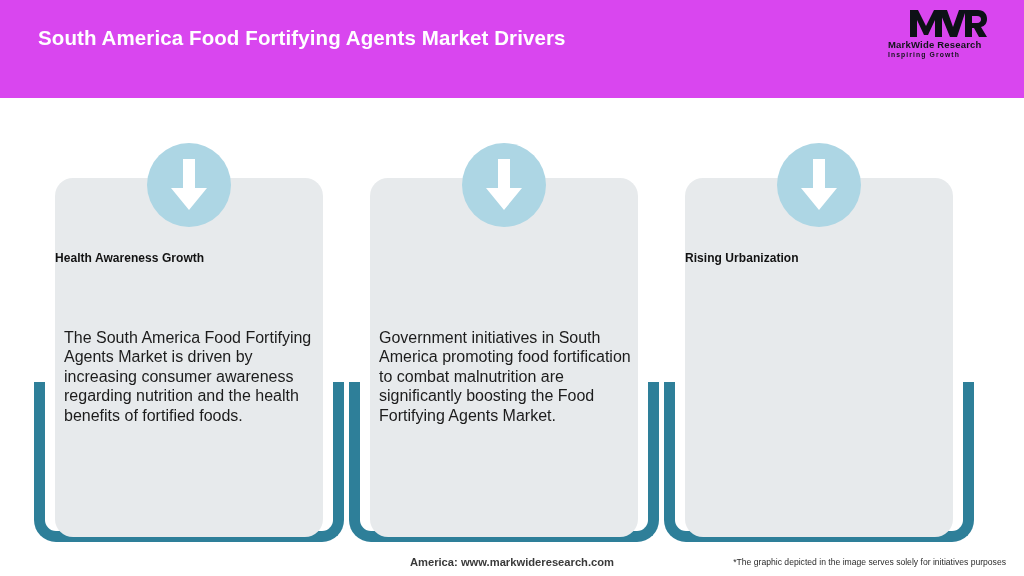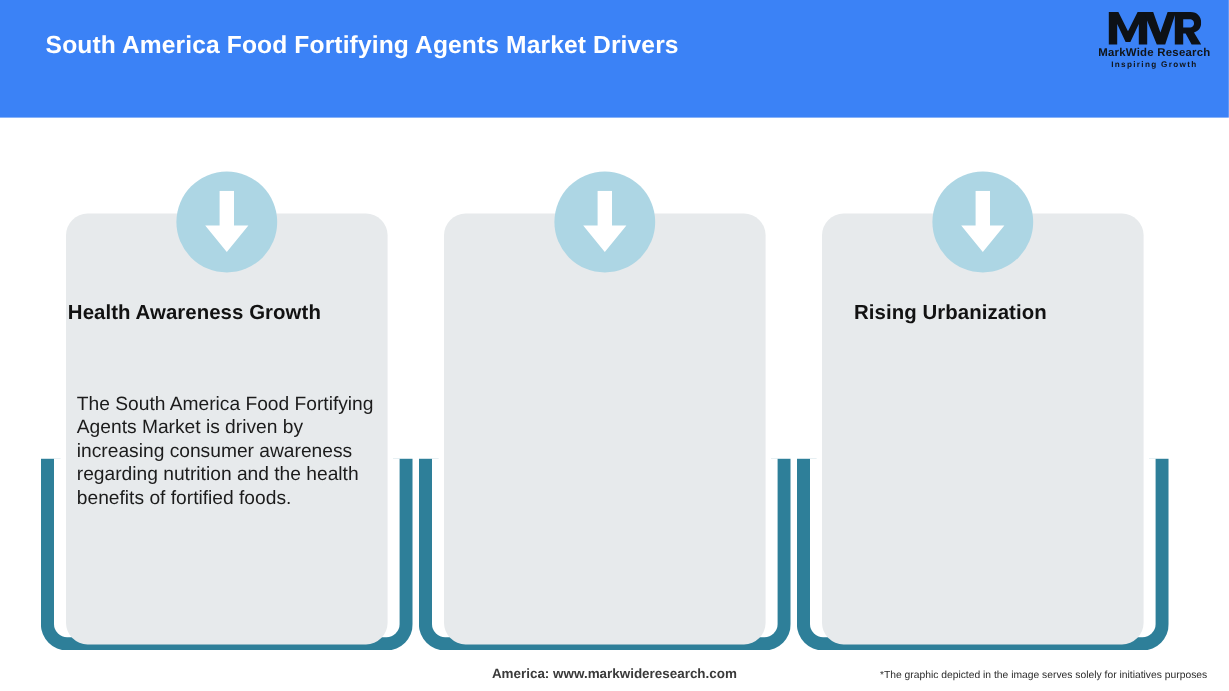--- a/index.html
+++ b/index.html
@@ -15,41 +15,41 @@
     position: relative;
   }
 
   
   .header {
     position: absolute;
     left: 0;
     top: 0;
     width: 1024px;
     height: 98px;
-    background: #3b82f6;
+    background: #d946ef;
   }
   .header-title {
     position: absolute;
     left: 38px;
     top: 26px;
     font-size: 20.5px;
     font-weight: bold;
     color: #ffffff;
     letter-spacing: 0.1px;
     white-space: nowrap;
   }
 
   
   .logo {
     position: absolute;
-    right: 2px;
+    right: 16px;
     top: 8px;
     width: 120px;
     height: 58px;
-    text-align: center;
+    text-align: left;
   }
   .logo-mark {
     display: block;
     height: 30px;
     line-height: 30px;
   }
   .logo-mark svg { display: block; margin: 0 auto; }
   .logo-name {
     display: block;
     font-size: 9.5px;
@@ -110,22 +110,21 @@
     background: #E7EAEC;
     border-radius: 18px;
     box-sizing: border-box;
   }
 
   .card-title {
     position: absolute;
     left: 0;
     top: 73px;
     width: 214px;
-    text-align: center;
-    font-size: 17px;
+    font-size: 12px;
     font-weight: bold;
     color: #121212;
     letter-spacing: 0.05px;
   }
 
   .card-body {
     position: absolute;
     left: 9px;
     top: 150px;
     width: 254px;
@@ -204,20 +203,21 @@
     <div class="icon-circle">
       <svg width="38" height="52" viewBox="0 0 38 52" xmlns="http://www.w3.org/2000/svg">
         <path d="M13 0 L25 0 L25 29 L37 29 L19 51 L1 29 L13 29 Z" fill="#FFFFFF"></path>
       </svg>
     </div>
   </div>
 
   <div class="card-group g2">
     <div class="frame"></div>
     <div class="card">
+      <div class="card-body">Government initiatives in South America promoting food fortification to combat malnutrition are significantly boosting the Food Fortifying Agents Market.</div>
     </div>
     <div class="icon-circle">
       <svg width="38" height="52" viewBox="0 0 38 52" xmlns="http://www.w3.org/2000/svg">
         <path d="M13 0 L25 0 L25 29 L37 29 L19 51 L1 29 L13 29 Z" fill="#FFFFFF"></path>
       </svg>
     </div>
   </div>
 
   <div class="card-group g3">
     <div class="frame"></div>

